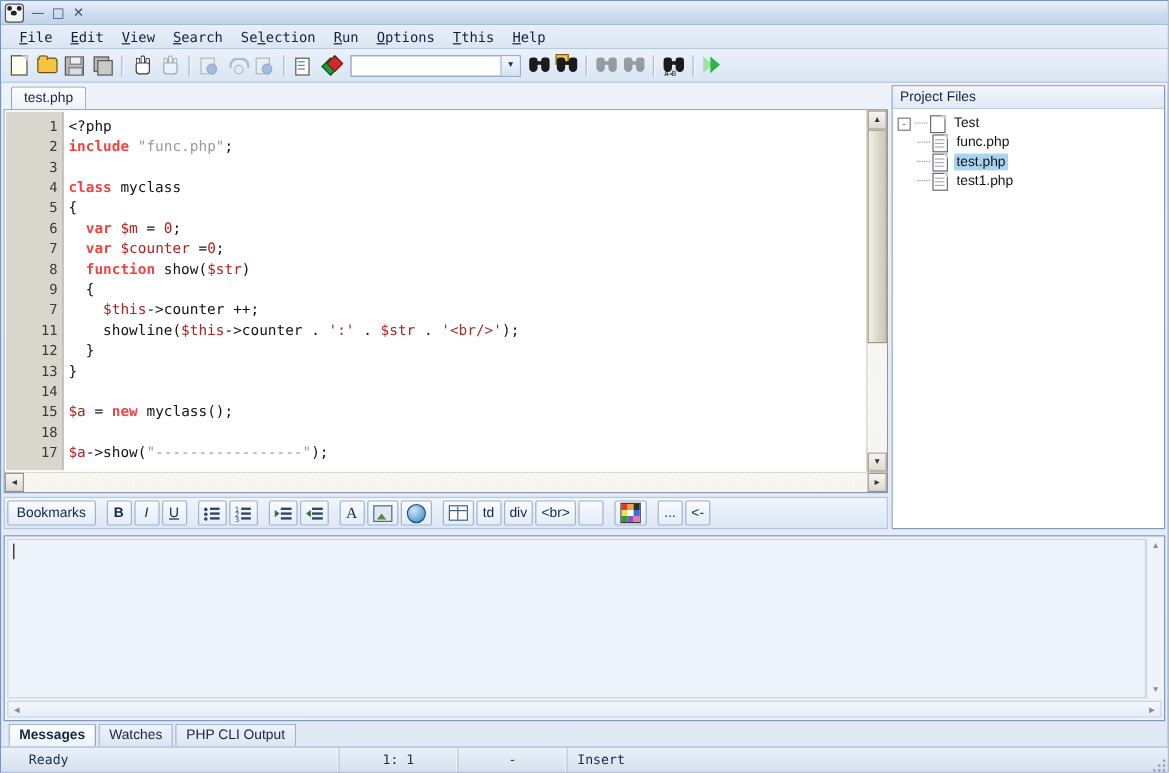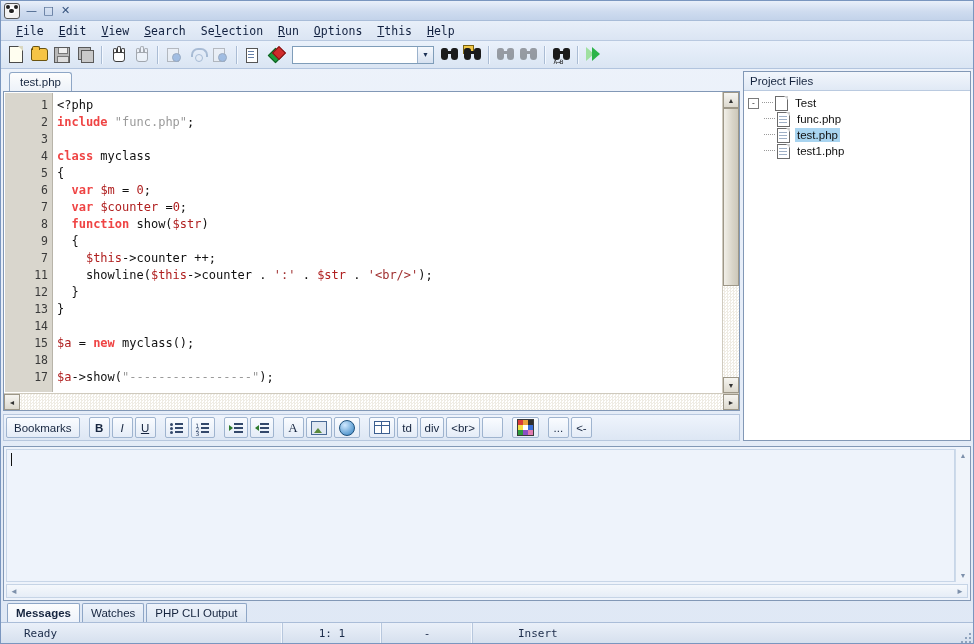--- a/index.html
+++ b/index.html
@@ -429,21 +429,21 @@
     display:flex; align-items:center;
     font-family:"DejaVu Sans Mono", monospace;
     font-size:11px; color:#1b2b49;
     padding: 0 8px;
     border-right:1px solid #b7c7dd;
     box-shadow: inset -1px 0 0 #f3f7fd;
   }
   .st-ready { width: 250px; padding-left: 23px; }
   .st-pos   { width: 82px; justify-content:center; }
   .st-mod   { width: 74px; justify-content:center; }
-  .st-ins   { flex:1 1 auto; border-right:none; box-shadow:none;margin-left:37px; }
+  .st-ins   { flex:1 1 auto; border-right:none; box-shadow:none; }
   .grip { width:14px; align-self:flex-end; height:12px; margin-right:2px; position:relative; }
   .grip i{position:absolute;width:2px;height:2px;background:#8fa3bd;}
 </style>
 </head>
 <body>
 
 <div id="app">
 
   <div class="titlebar">
     <div class="app-icon">

